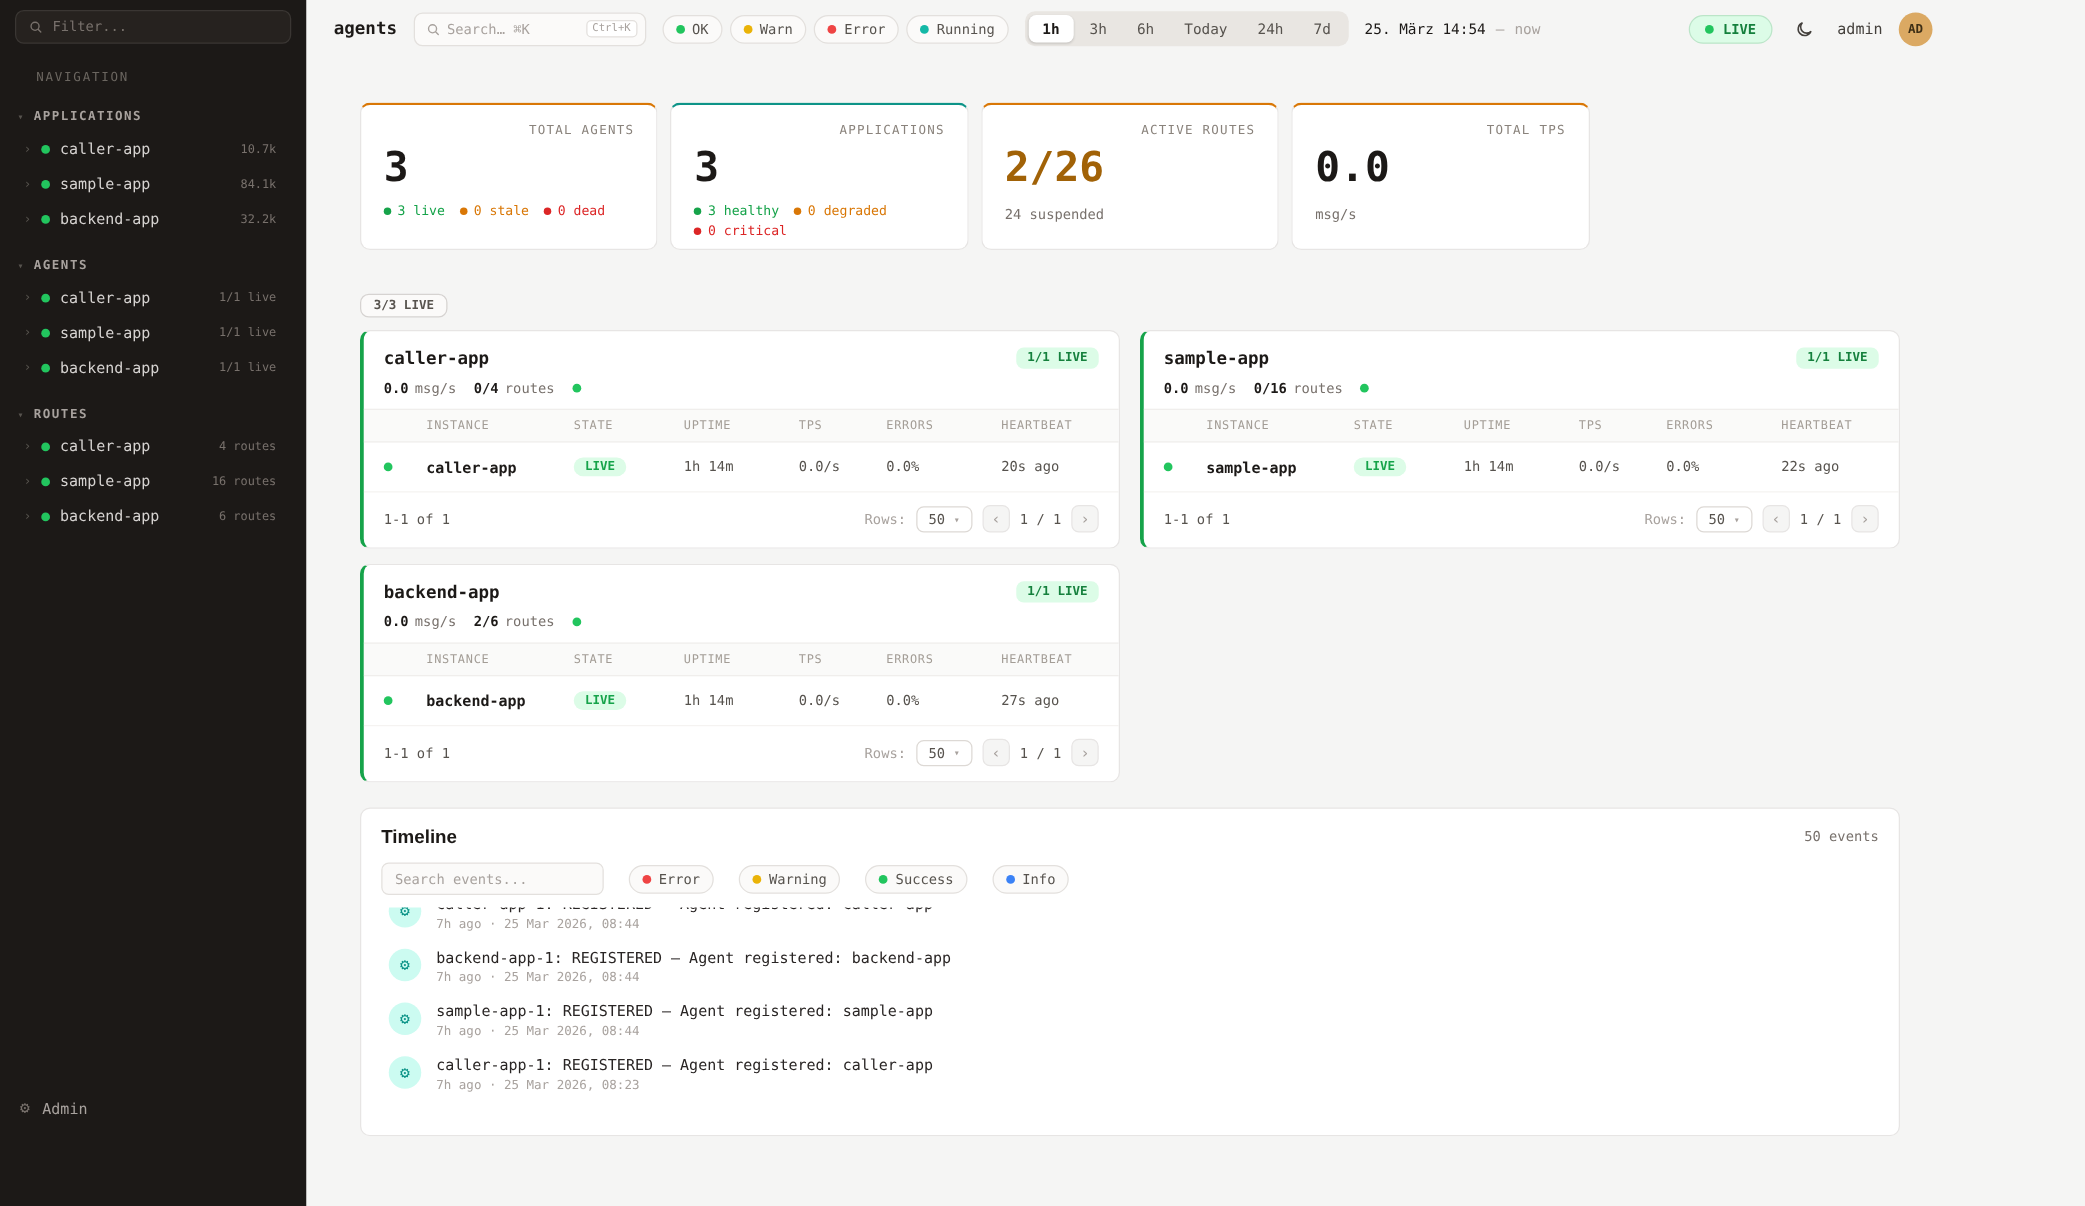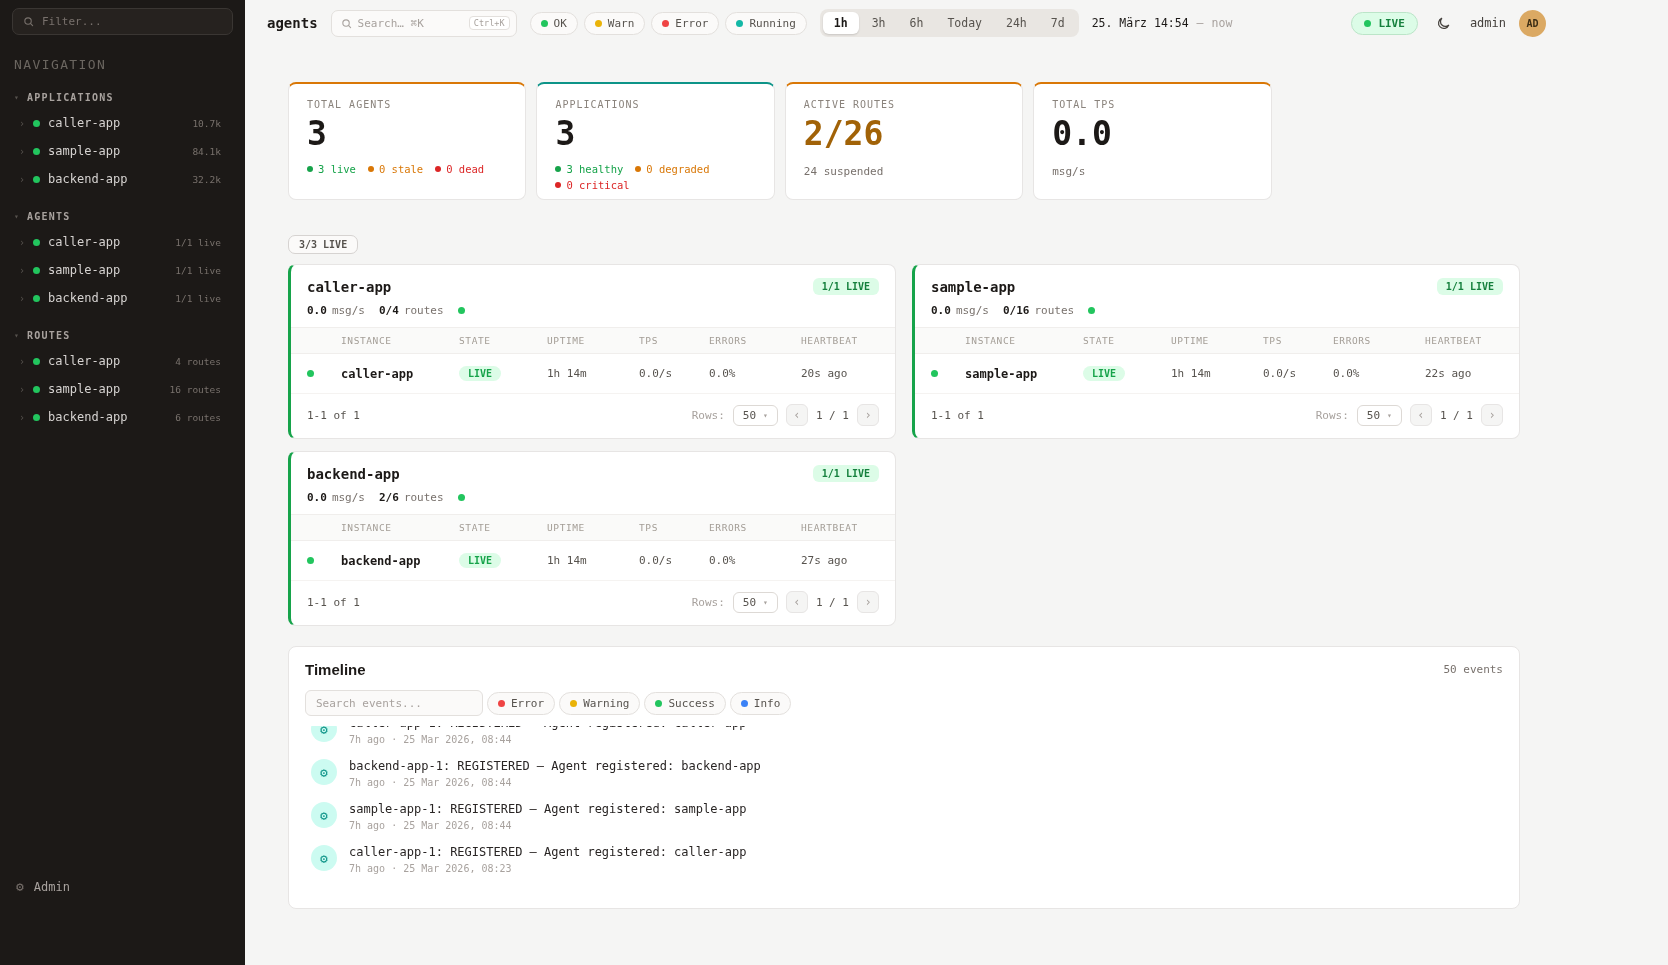--- a/index.html
+++ b/index.html
@@ -16,21 +16,21 @@
   .logo-row { display: flex; align-items: center; gap: 8px; padding: 13px 14px 8px; }
   .logo-icon { color: #d97706; display: flex; }
   .logo-text { color: #d97706; font-weight: bold; font-size: 15px; letter-spacing: .5px; }
   .logo-ver { color: #78716c; font-size: 10px; }
   .filter-box { margin: 8px 12px 2px; display: flex; align-items: center; gap: 8px;
                 background: #26221f; border: 1px solid #3a3633; border-radius: 7px; padding: 6px 10px; }
   .filter-box svg { color: #78716c; flex: none; }
   .filter-box input { background: transparent; border: 0; outline: none; color: #d6d3d1;
                       font-family: inherit; font-size: 11px; width: 100%; }
   .filter-box input::placeholder { color: #78716c; }
-  .nav-label { padding: 20px 14px 2px; font-size: 13px; letter-spacing: 1.4px; color: #6b6660; }
+  .nav-label { padding: 20px 14px 2px; font-size: 10px; letter-spacing: 1.4px; color: #6b6660; margin-left: 15px; }
   .nav-section { margin-top: 14px; }
   .section-head { display: flex; align-items: center; gap: 7px; padding: 4px 14px 6px;
                   color: #a8a29e; font-size: 10px; letter-spacing: 1.2px; font-weight: bold; cursor: pointer; }
   .section-caret { color: #57534e; font-size: 8px; }
   .nav-item { display: flex; align-items: center; gap: 8px; padding: 7px 24px 7px 19px;
               font-size: 12px; color: #d6d3d1; cursor: pointer; }
   .item-caret { color: #57534e; font-size: 10px; }
   .dot { width: 7px; height: 7px; border-radius: 50%; display: inline-block; flex: none; }
   .dot-green { background: #22c55e; }
   .dot-warn  { background: #eab308; }
@@ -83,21 +83,21 @@
   .content { padding: 36px 0 0 43px; width: 1275px; overflow: hidden; }
   .inner { width: 1232px; }
 
   
   .stats-row { display: grid; grid-template-columns: repeat(5, 1fr); gap: 10px; }
   .card { background: #fff; border: 1px solid #e7e5e4; border-radius: 8px; height: 118px;
           padding: 15px 18px 12px; border-top-width: 2px; }
   .accent-amber { border-top-color: #d97706; }
   .accent-teal  { border-top-color: #0d9488; }
   .accent-green { border-top-color: #16a34a; }
-  .card-label { font-size: 10px; letter-spacing: 1px; color: #8a837c; }
+  .card-label { font-size: 10px; letter-spacing: 1px; color: #8a837c; text-align: right; }
   .card-value { font-size: 33px; font-weight: bold; margin-top: 7px; line-height: 1.05; }
   .val-amber { color: #a16207; }
   .card-meta { margin-top: 11px; display: flex; flex-wrap: wrap; gap: 4px 12px; font-size: 10.5px; }
   .meta { display: inline-flex; align-items: center; gap: 5px; }
   .mdot { width: 6px; height: 6px; border-radius: 50%; background: currentColor; display: inline-block; }
   .c-green { color: #16a34a; } .c-amber { color: #d97706; } .c-red { color: #dc2626; }
   .card-sub { margin-top: 13px; font-size: 11px; color: #78716c; }
 
   
   .live-chip { display: inline-flex; margin-top: 35px; padding: 3px 10px; border: 1px solid #d6d3d1;
@@ -131,21 +131,21 @@
   .rows-select .caret { font-size: 8px; color: #a8a29e; }
   .pg-btn { width: 22px; height: 22px; border: 1px solid #e7e5e4; border-radius: 6px; background: #f5f5f4;
             color: #a8a29e; font-family: inherit; font-size: 12px; cursor: pointer; line-height: 1; }
 
   
   .timeline { margin-top: 20px; background: #fff; border: 1px solid #e7e5e4; border-radius: 8px;
               padding: 14px 16px 6px; }
   .tl-head { display: flex; justify-content: space-between; align-items: center; }
   .tl-title { font-family: "Liberation Sans", sans-serif; font-size: 15px; font-weight: bold; }
   .tl-count { font-size: 11px; color: #78716c; }
-  .tl-controls { display: flex; align-items: center; gap: 4px; margin-top: 12px; }
+  .tl-controls { display: flex; align-items: center; gap: 20px; margin-top: 12px; }
   .tl-search { width: 178px; height: 26px; border: 1px solid #e3e0dd; border-radius: 6px;
                padding: 0 10px; font-family: inherit; font-size: 11px; color: #44403c;
                background: #fbfaf9; outline: none; }
   .tl-search::placeholder { color: #a8a29e; }
   .tl-events-clip { margin-top: 10px; height: 176px; overflow: hidden; }
   .tl-events { margin-top: -17px; }
   .tl-event { display: flex; align-items: flex-start; gap: 12px; padding: 7px 6px; cursor: pointer; }
   .ev-icon { width: 26px; height: 26px; border-radius: 50%; background: #ccfbf1; color: #0d9488;
              display: flex; align-items: center; justify-content: center; font-size: 13px; flex: none; }
   .ev-title { font-size: 12px; color: #292524; }

